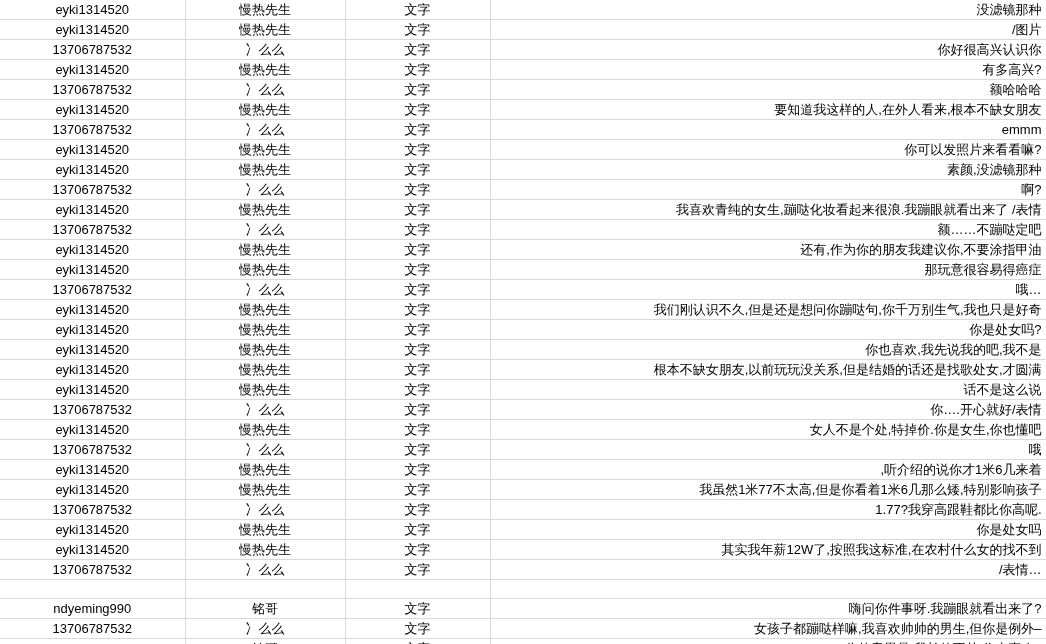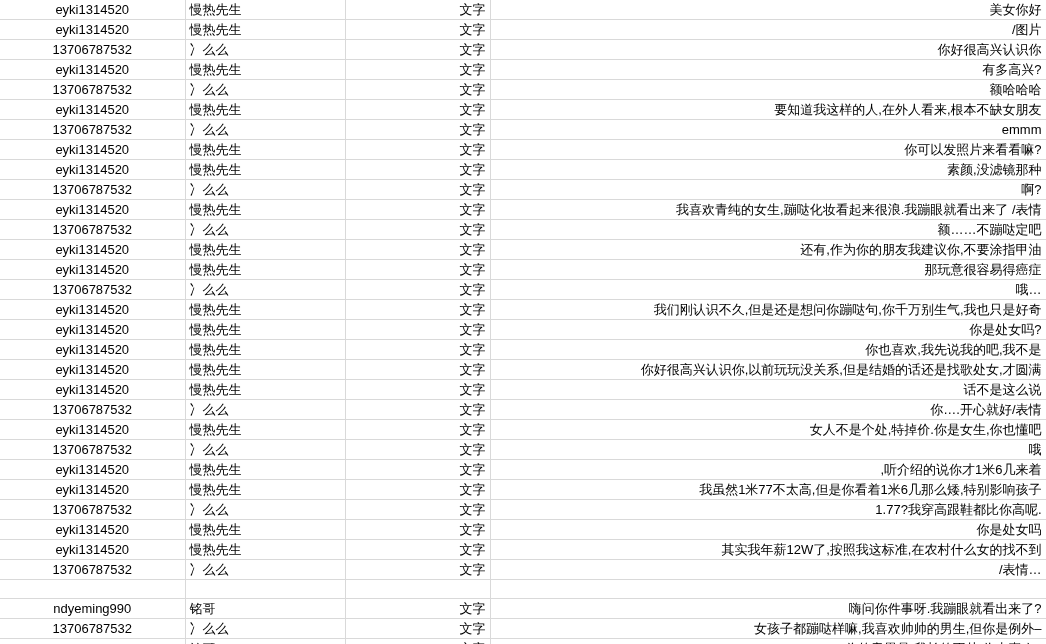--- a/index.html
+++ b/index.html
@@ -24,38 +24,38 @@
     font-size: 13px;
     color: #000000;
     padding: 0 4px;
     border-bottom: 1px solid #d9d9d9;
     border-right: 1px solid #d9d9d9;
     white-space: nowrap;
     overflow: hidden;
     box-sizing: border-box;
   }
   .col-a { width: 185px; text-align: center; margin-left: 8px; }
-  .col-b { width: 160px; }
-  .col-c { width: 145px; text-align: right; padding-left: 10px; }
+  .col-b { width: 160px; text-align: center; }
+  .col-c { width: 145px; text-align: center; padding-left: 10px; }
   .col-d { width: 556px; text-align: right; padding-right: 8px; border-right: none; }
   tr.blank td {
     border-bottom: 1px solid #d9d9d9;
   }
   tr.blank td.col-d { border-right: none; }
 </style>
 </head>
 <body>
 
 <table class="sheet">
   <tbody>
       <tr>
         <td class="col-a">eyki1314520</td>
         <td class="col-b">慢热先生</td>
         <td class="col-c">文字</td>
-        <td class="col-d">美女你好</td>
+        <td class="col-d">没滤镜那种</td>
       </tr>
       <tr>
         <td class="col-a">eyki1314520</td>
         <td class="col-b">慢热先生</td>
         <td class="col-c">文字</td>
         <td class="col-d">/图片</td>
       </tr>
       <tr>
         <td class="col-a">13706787532</td>
         <td class="col-b">冫么么</td>
@@ -149,21 +149,21 @@
       <tr>
         <td class="col-a">eyki1314520</td>
         <td class="col-b">慢热先生</td>
         <td class="col-c">文字</td>
         <td class="col-d">你也喜欢,我先说我的吧,我不是</td>
       </tr>
       <tr>
         <td class="col-a">eyki1314520</td>
         <td class="col-b">慢热先生</td>
         <td class="col-c">文字</td>
-        <td class="col-d">你好很高兴认识你,以前玩玩没关系,但是结婚的话还是找歌处女,才圆满</td>
+        <td class="col-d">根本不缺女朋友,以前玩玩没关系,但是结婚的话还是找歌处女,才圆满</td>
       </tr>
       <tr>
         <td class="col-a">eyki1314520</td>
         <td class="col-b">慢热先生</td>
         <td class="col-c">文字</td>
         <td class="col-d">话不是这么说</td>
       </tr>
       <tr>
         <td class="col-a">13706787532</td>
         <td class="col-b">冫么么</td>

